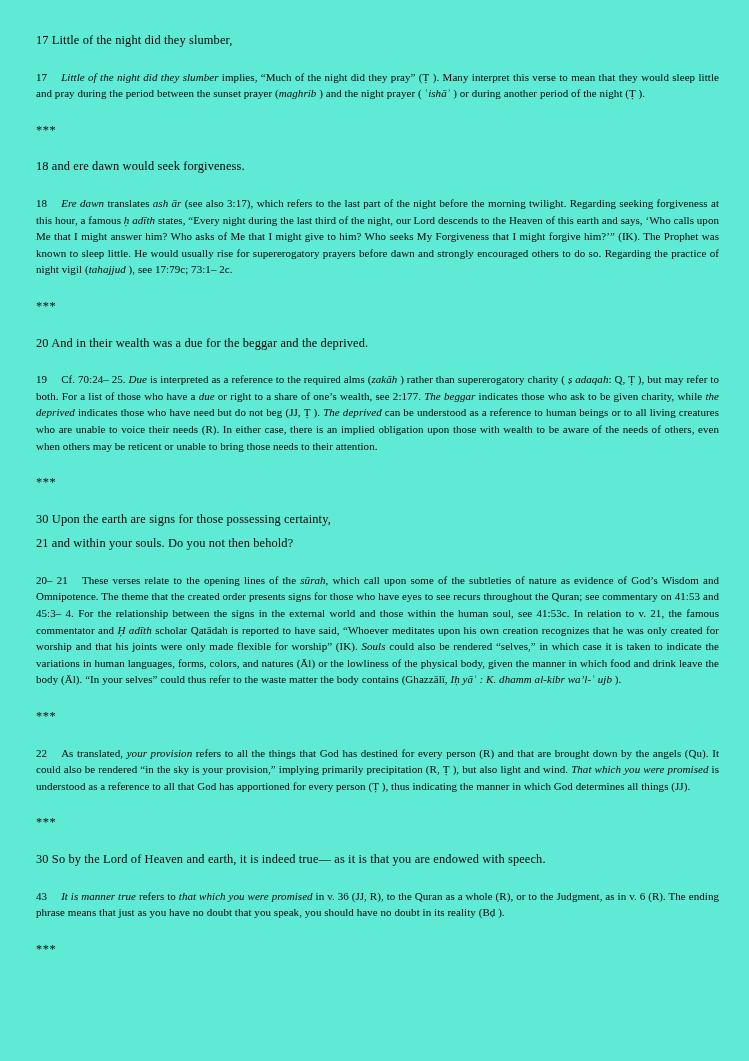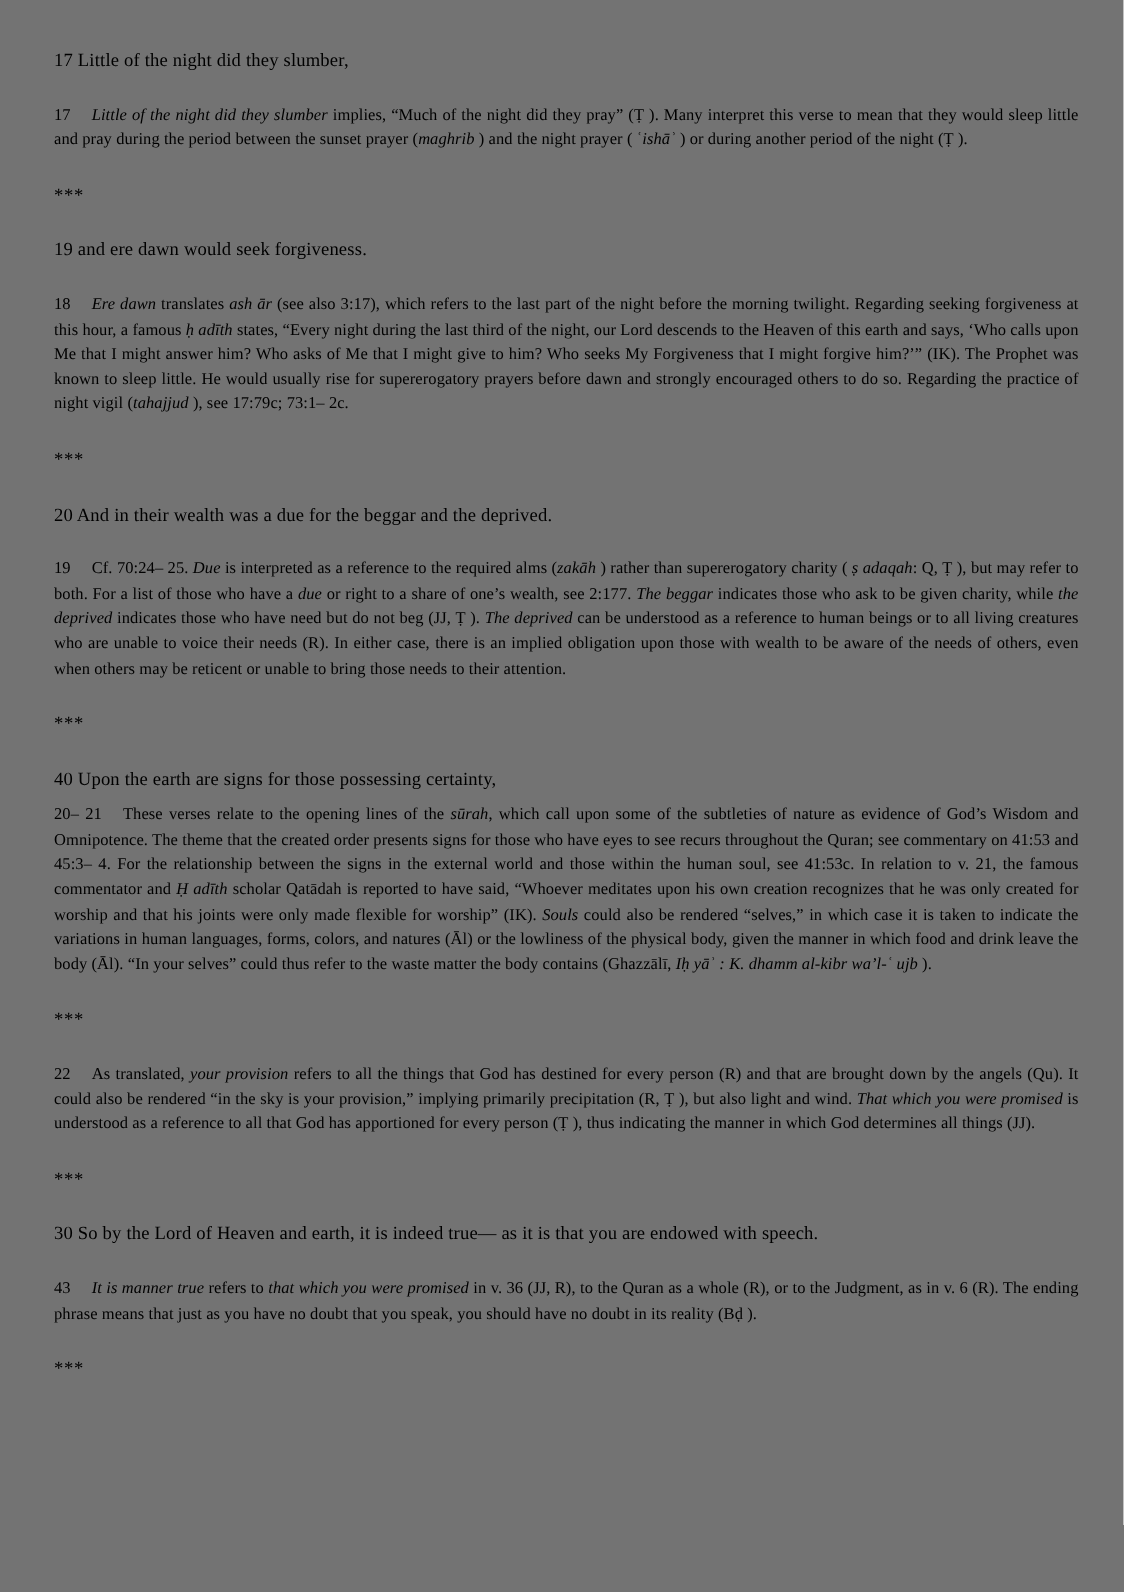--- a/index.html
+++ b/index.html
@@ -12,21 +12,21 @@
     width: 749px;
     height: 1061px;
     font-family: "Liberation Serif", "DejaVu Serif", serif;
     color: #000000;
     overflow: hidden;
   }
   .page {
     position: relative;
     width: 749px;
     height: 1061px;
-    background: #737373;
+    background: #5eead4;
     box-sizing: border-box;
     padding: 32px 30px 0 36px;
   }
   .content {
     width: 683px;
   }
   .verse {
     font-size: 12.4px;
     line-height: 16.6px;
     margin: 0 0 20px 0;
@@ -62,27 +62,28 @@
   }
 </style>
 </head>
 <body>
 
 <div class="page">
   <div class="content" id="content">
       <p class="verse">17 Little of the night did they slumber,</p>
       <p class="commentary"><span class="cnum">17</span><span class="cgap"></span><i>Little of the night did they slumber</i><span> implies, “Much of the night did they pray” (Ṭ ). Many interpret this verse to mean that they would sleep little and pray during the period between the sunset prayer (</span><i>maghrib</i><span> ) and the night prayer ( ʿ</span><i>ishāʾ</i><span> ) or during another period of the night (Ṭ ).</span></p>
       <p class="stars">***</p>
-      <p class="verse">19 and ere dawn would seek forgiveness.</p>
+      <p class="verse">18 and ere dawn would seek forgiveness.</p>
       <p class="commentary"><span class="cnum">18</span><span class="cgap"></span><i>Ere dawn</i><span> translates </span><i>ash ār</i><span> (see also 3:17), which refers to the last part of the night before the morning twilight. Regarding seeking forgiveness at this hour, a famous </span><i>ḥ adīth</i><span> states, “Every night during the last third of the night, our Lord descends to the Heaven of this earth and says, ‘Who calls upon Me that I might answer him? Who asks of Me that I might give to him? Who seeks My Forgiveness that I might forgive him?’” (IK). The Prophet was known to sleep little. He would usually rise for supererogatory prayers before dawn and strongly encouraged others to do so. Regarding the practice of night vigil (</span><i>tahajjud</i><span> ), see 17:79c; 73:1– 2c.</span></p>
       <p class="stars">***</p>
       <p class="verse">20 And in their wealth was a due for the beggar and the deprived.</p>
       <p class="commentary"><span class="cnum">19</span><span class="cgap"></span><span>Cf. 70:24– 25. </span><i>Due</i><span> is interpreted as a reference to the required alms (</span><i>zakāh</i><span> ) rather than supererogatory charity ( </span><i>ṣ adaqah</i><span>: Q, Ṭ ), but may refer to both. For a list of those who have a </span><i>due</i><span> or right to a share of one’s wealth, see 2:177. </span><i>The beggar</i><span> indicates those who ask to be given charity, while </span><i>the deprived</i><span> indicates those who have need but do not beg (JJ, Ṭ ). </span><i>The deprived</i><span> can be understood as a reference to human beings or to all living creatures who are unable to voice their needs (R). In either case, there is an implied obligation upon those with wealth to be aware of the needs of others, even when others may be reticent or unable to bring those needs to their attention.</span></p>
       <p class="stars">***</p>
-      <p class="verse verse-tight">40 Upon the earth are signs for those possessing certainty,</p>
+      <p class="verse verse-tight">30 Upon the earth are signs for those possessing certainty,</p>
+      <p class="verse">21 and within your souls. Do you not then behold?</p>
       <p class="commentary"><span class="cnum">20– 21</span><span class="cgap"></span><span>These verses relate to the opening lines of the </span><i>sūrah</i><span>, which call upon some of the subtleties of nature as evidence of God’s Wisdom and Omnipotence. The theme that the created order presents signs for those who have eyes to see recurs throughout the Quran; see commentary on 41:53 and 45:3– 4. For the relationship between the signs in the external world and those within the human soul, see 41:53c. In relation to v. 21, the famous commentator and </span><i>Ḥ adīth</i><span> scholar Qatādah is reported to have said, “Whoever meditates upon his own creation recognizes that he was only created for worship and that his joints were only made flexible for worship” (IK). </span><i>Souls</i><span> could also be rendered “selves,” in which case it is taken to indicate the variations in human languages, forms, colors, and natures (Āl) or the lowliness of the physical body, given the manner in which food and drink leave the body (Āl). “In your selves” could thus refer to the waste matter the body contains (Ghazzālī, </span><i>Iḥ yāʾ : K. dhamm al-kibr wa’l-ʿ ujb</i><span> ).</span></p>
       <p class="stars">***</p>
       <p class="commentary"><span class="cnum">22</span><span class="cgap"></span><span>As translated, </span><i>your provision</i><span> refers to all the things that God has destined for every person (R) and that are brought down by the angels (Qu). It could also be rendered “in the sky is your provision,” implying primarily precipitation (R, Ṭ ), but also light and wind. </span><i>That which you were promised</i><span> is understood as a reference to all that God has apportioned for every person (Ṭ ), thus indicating the manner in which God determines all things (JJ).</span></p>
       <p class="stars">***</p>
       <p class="verse">30 So by the Lord of Heaven and earth, it is indeed true— as it is that you are endowed with speech.</p>
       <p class="commentary"><span class="cnum">43</span><span class="cgap"></span><i>It is manner true</i><span> refers to </span><i>that which you were promised</i><span> in v. 36 (JJ, R), to the Quran as a whole (R), or to the Judgment, as in v. 6 (R). The ending phrase means that just as you have no doubt that you speak, you should have no doubt in its reality (Bḍ ).</span></p>
       <p class="stars">***</p>
     </div>
 </div>
 

